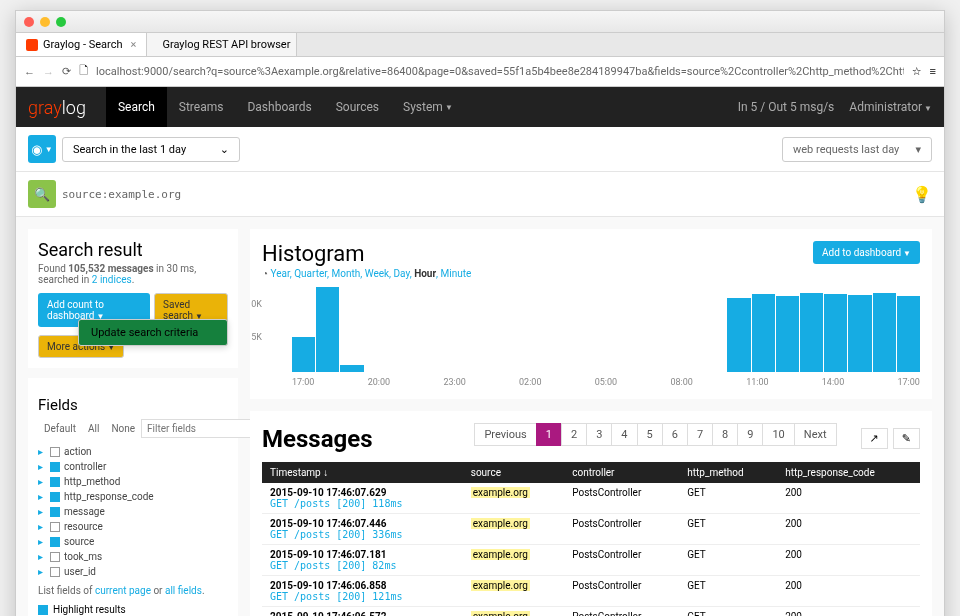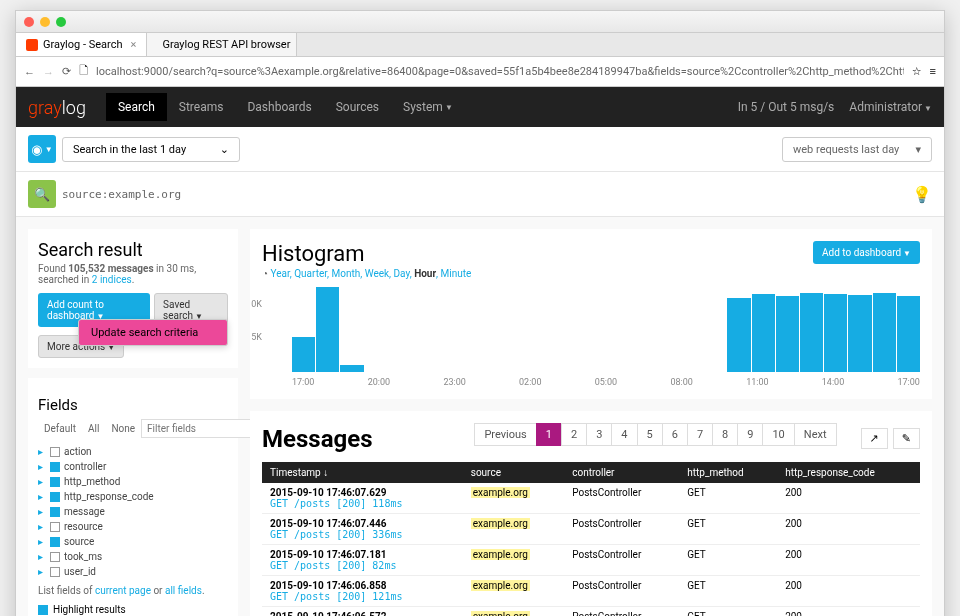--- a/index.html
+++ b/index.html
@@ -12,42 +12,42 @@
 .tab{padding:4px 10px;display:flex;align-items:center;border-right:1px solid #ccc;background:#f5f5f5;max-width:150px;white-space:nowrap;overflow:hidden}
 .tab.active{background:#fff}
 .favicon{width:12px;height:12px;margin-right:5px;border-radius:2px}
 .addrbar{height:30px;display:flex;align-items:center;padding:0 8px;border-bottom:1px solid #ccc;gap:8px;font-size:11px}
 .navbtn{cursor:pointer;color:#555}
 .url{flex:1;color:#666;white-space:nowrap;overflow:hidden}
 .app{background:#fff}
 .topnav{height:40px;background:#222;display:flex;align-items:center;color:#aaa;font-size:12px;padding:0 12px}
 .logo{color:#fff;font-size:18px;font-weight:300;margin-right:20px}
 .logo .g{color:#ff3b00}
-.navitem{padding:0 12px;height:28px;display:flex;align-items:center;cursor:pointer}
+.navitem{padding:0 12px;height:40px;display:flex;align-items:center;cursor:pointer}
 .navitem.active{background:#000;color:#fff}
 .navright{margin-left:auto;display:flex;align-items:center;gap:15px}
 .searchbar{padding:8px 12px;background:#fff;border-bottom:1px solid #e5e5e5;display:flex;gap:6px;align-items:center}
 .sqbtn{width:28px;height:28px;border-radius:3px;display:flex;align-items:center;justify-content:center;color:#fff;cursor:pointer;font-size:13px}
 .blue{background:#16ace3}.green{background:#8bc34a}
 .timesel{border:1px solid #ccc;border-radius:3px;padding:5px 10px;font-size:11px;width:178px;display:flex;justify-content:space-between}
 .saved{margin-left:auto;border:1px solid #ccc;border-radius:3px;padding:5px 10px;font-size:11px;width:150px;display:flex;justify-content:space-between;color:#666}
 .querybar{padding:8px 12px;background:#fff;border-bottom:1px solid #e5e5e5;display:flex;gap:6px;align-items:center}
 .query{font-family:monospace;font-size:11px;color:#666}
 .bulb{margin-left:auto;color:#16ace3;cursor:pointer}
 .body{display:flex;padding:12px;gap:12px;background:#f9f9f9;height:470px;overflow:hidden}
 .sidebar{width:210px;flex-shrink:0}
 .panel{background:#fff;padding:10px;font-size:11px;margin-bottom:10px}
 .panel h2{font-size:18px;font-weight:400;margin-bottom:3px}
 .meta{color:#666;font-size:10px}
 .link{color:#16ace3;cursor:pointer}
 .btnrow{display:flex;gap:4px;margin-top:8px;position:relative}
 .btn{padding:5px 8px;border-radius:3px;font-size:10px;cursor:pointer;border:1px solid transparent}
 .btn-primary{background:#16ace3;color:#fff}
-.btn-default{background:#e5e5e5;border-color:#ccc;color:#333}
-.dropdown{position:absolute;top:26px;right:0;background:#ec4899;border:1px solid #ccc;border-radius:3px;box-shadow:0 2px 6px rgba(0,0,0,0.15);z-index:10;min-width:150px}
+.btn-default{background:#eab308;border-color:#ccc;color:#333}
+.dropdown{position:absolute;top:26px;right:0;background:#15803d;border:1px solid #ccc;border-radius:3px;box-shadow:0 2px 6px rgba(0,0,0,0.15);z-index:10;min-width:150px}
 .dropdown div{padding:6px 12px;font-size:11px;cursor:pointer}
 .fields h3{font-size:15px;font-weight:400;margin:8px 0 5px}
 .fieldtabs{display:flex;gap:0;font-size:10px;align-items:center}
 .fieldtabs span{padding:4px 6px;cursor:pointer;color:#666}
 .fieldtabs input{flex:1;border:1px solid #ddd;padding:3px 5px;font-size:10px;}
 .fieldlist{margin-top:6px}
 .fieldlist div{display:flex;align-items:center;gap:4px;padding:2px 0;font-size:10px;color:#444}
 .arrow{color:#16ace3;width:8px}
 .chk{width:10px;height:10px;border:1px solid #999}
 .chk.on{background:#16ace3;border-color:#16ace3}

